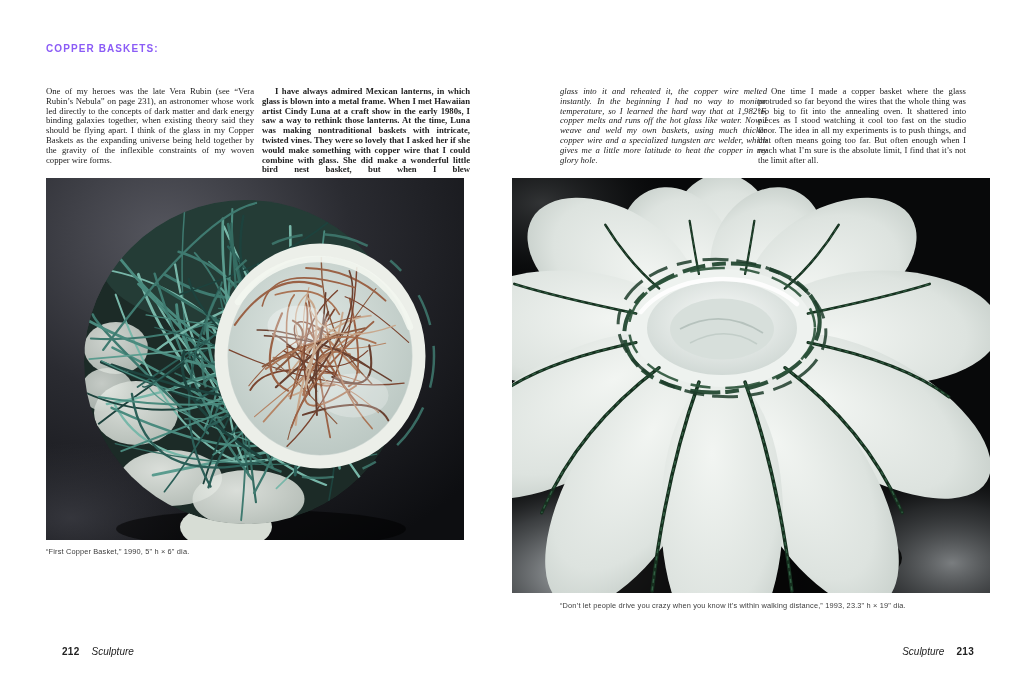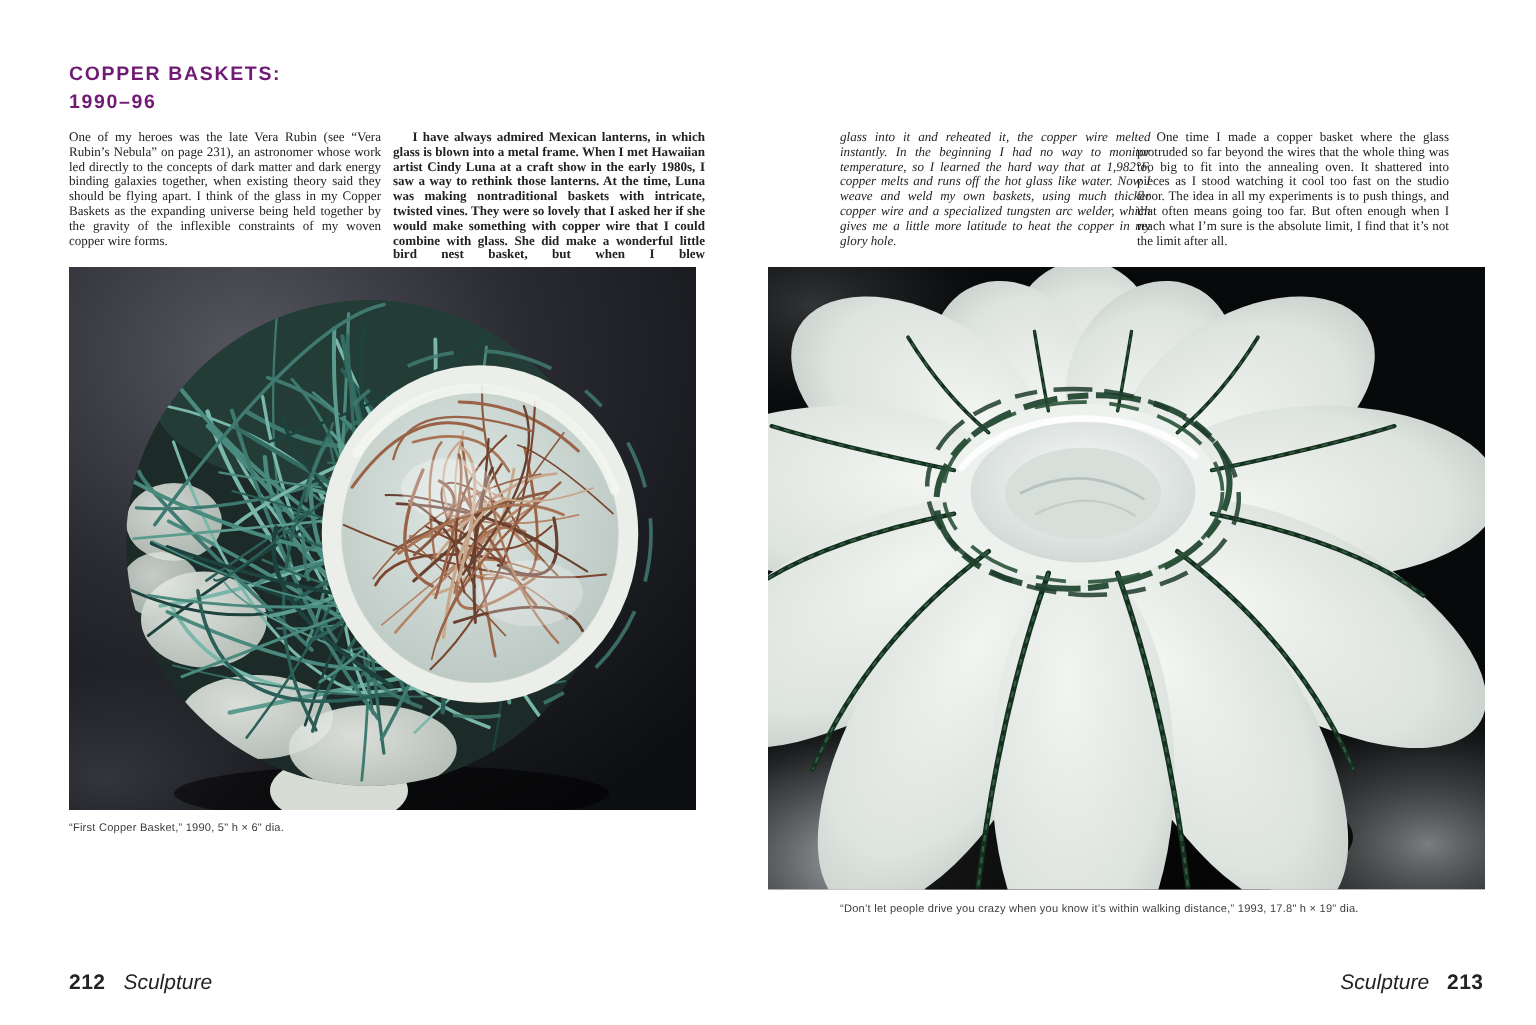--- a/index.html
+++ b/index.html
@@ -1,55 +1,54 @@
 <!DOCTYPE html>
 <html><head>
 <meta charset="utf-8">
 <style>
   html,body{margin:0;padding:0;background:#fff;}
   .page{position:relative;width:1024px;height:683px;background:#ffffff;overflow:hidden;
         font-family:"Liberation Serif", serif;color:#1a1a1a;}
   .title{position:absolute;left:46px;top:40px;margin:0;
          font-family:"Liberation Sans", sans-serif;font-weight:700;
-         font-size:13px;line-height:18.5px;letter-spacing:1.1px;color:#701a75;}
+         font-size:10px;line-height:18.5px;letter-spacing:1.1px;color:#8b5cf6;}
   .title span{display:block;}
   .col{position:absolute;top:87px;width:208px;font-size:8.7px;line-height:9.8px;
        text-align:justify;color:#222;}
   .col p{margin:0;}
   .col-1{left:46px;}
   .col-2{left:262px;}
   .col-2 p{text-indent:13px;text-align-last:justify;font-weight:bold;}
   .col-3{left:560px;width:207px;font-style:italic;}
   .col-4{left:758px;}
   .col-4 p{text-indent:13px;}
   .photo{position:absolute;margin:0;padding:0;line-height:0;}
   .photo-left{left:46px;top:178px;width:418px;height:362px;}
   .photo-right{left:512px;top:178px;width:478px;height:415px;}
   .photo svg{width:100%;height:100%;display:block;}
   .caption{position:absolute;font-family:"Liberation Sans", sans-serif;
            font-size:7.4px;color:#3c3c3c;letter-spacing:.15px;}
   .caption-left{left:46px;top:547px;width:340px;}
   .caption-right{left:560px;top:601px;width:440px;}
   .footer{position:absolute;top:646px;font-family:"Liberation Sans", sans-serif;
-          font-size:14px;color:#222;}
+          font-size:10px;color:#222;margin-left:16px;}
   .footer-left{left:46px;}
-  .footer-right{right:35px;text-align:center;}
+  .footer-right{right:50px;text-align:center;}
   .footer .pnum{font-weight:700;letter-spacing:.3px;}
   .footer .section{font-style:italic;}
   .footer-left .section{margin-left:12px;}
   .footer-right .pnum{margin-left:12px;}
 </style>
 </head>
 <body>
 
 <div class="page">
 
   <h1 class="title">
     <span>COPPER BASKETS:</span>
-    <span>1990–96</span>
   </h1>
 
   <div class="col col-1">
     <p>One of my heroes was the late Vera Rubin (see “Vera Rubin’s Nebula” on page 231), an astronomer whose work led directly to the concepts of dark matter and dark energy binding galaxies together, when existing theory said they should be flying apart. I think of the glass in my Copper Baskets as the expanding universe being held together by the gravity of the inflexible constraints of my woven copper wire forms.</p>
   </div>
   <div class="col col-2">
     <p>I have always admired Mexican lanterns, in which glass is blown into a metal frame. When I met Hawaiian artist Cindy Luna at a craft show in the early 1980s, I saw a way to rethink those lanterns. At the time, Luna was making nontraditional baskets with intricate, twisted vines. They were so lovely that I asked her if she would make something with copper wire that I could combine with glass. She did make a wonderful little bird nest basket, but when I blew</p>
   </div>
   <div class="col col-3">
     <p>glass into it and reheated it, the copper wire melted instantly. In the beginning I had no way to monitor temperature, so I learned the hard way that at 1,982°F, copper melts and runs off the hot glass like water. Now I weave and weld my own baskets, using much thicker copper wire and a specialized tungsten arc welder, which gives me a little more latitude to heat the copper in my glory hole.</p>
@@ -359,21 +358,21 @@
           <path d="M466.1 408.2 Q531.8 592.1 559.8 826.0" fill="none" stroke="#16301f" stroke-width="7" stroke-linecap="round"></path>
           <path d="M466.1 408.2 Q531.8 592.1 559.8 826.0" fill="none" stroke="#3a6b4d" stroke-width="2.8000000000000003" stroke-dasharray="8 7" opacity="0.8"></path>
         </g>
       <g id="wreath">
         <ellipse cx="420" cy="300" rx="196" ry="128" fill="none" stroke="#234832" stroke-width="8" stroke-dasharray="46 14 28 10 60 18" transform="rotate(-6 420 300)" opacity=".95"></ellipse>
         <ellipse cx="420" cy="300" rx="208" ry="137" fill="none" stroke="#1d3c2a" stroke-width="6" stroke-dasharray="30 22 52 16 40 20" transform="rotate(4 420 300)" opacity=".85"></ellipse>
         <ellipse cx="420" cy="300" rx="186" ry="120" fill="none" stroke="#2a5239" stroke-width="5" stroke-dasharray="70 30 40 26" opacity=".9"></ellipse>
       </g>
     </svg>
   </figure>
-  <div class="caption caption-right">“Don’t let people drive you crazy when you know it’s within walking distance,” 1993, 17.8" h × 19" dia.</div>
+  <div class="caption caption-right">“Don’t let people drive you crazy when you know it’s within walking distance,” 1993, 23.3" h × 19" dia.</div>
 
   <div class="footer footer-left">
     <span class="pnum">212</span><span class="section">Sculpture</span>
   </div>
   <div class="footer footer-right">
     <span class="section">Sculpture</span><span class="pnum">213</span>
   </div>
 
 </div>
 

